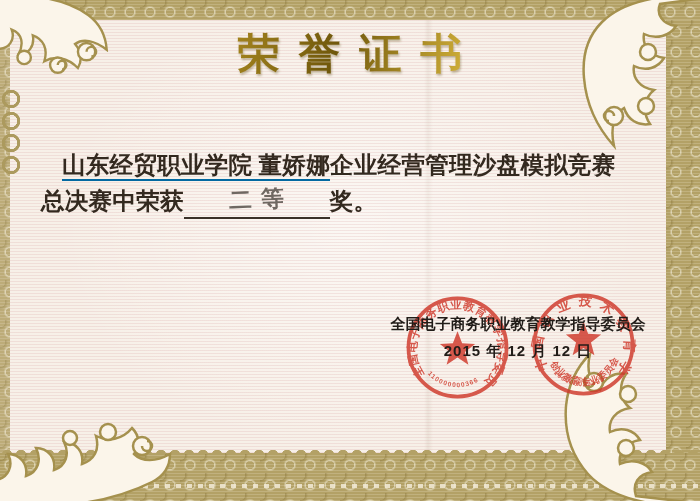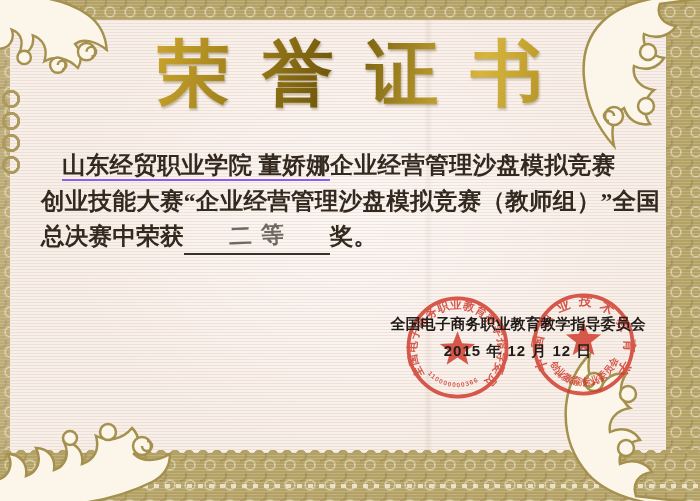--- a/index.html
+++ b/index.html
@@ -47,35 +47,35 @@
   }
   
   .flourish{ position:absolute; }
   .fl-tl{ left:-6px; top:-4px; width:116px; height:96px; }
   .fl-tr{ left:580px; top:-4px; width:126px; height:168px; transform:scaleX(-1); }
   .fl-bl{ left:-8px; top:408px; width:180px; height:98px; transform:scaleY(-1); }
   .fl-br{ left:556px; top:352px; width:150px; height:154px; transform:scale(-1,-1); }
   
   .title{
     position:absolute; left:0; top:26px; width:700px;
-    text-align:center; font-size:72px; font-weight:bold;
+    text-align:center; font-size:42px; font-weight:bold;
     letter-spacing:.45em; padding-left:.45em; box-sizing:border-box;
     background:linear-gradient(105deg,#7c620e 0%,#caa52c 22%,#6f570b 48%,#d7b53c 68%,#86690f 92%);
     -webkit-background-clip:text; background-clip:text; color:transparent;
     filter:drop-shadow(1px 2px 1px rgba(90,70,10,.35));
     white-space:nowrap;
   }
   
   .body-text{
     position:absolute; left:41px; top:148px; width:622px;
     font-size:23.5px; font-weight:bold; color:#33291f;
     line-height:35.5px; letter-spacing:.3px;
   }
   .line1{ padding-left:21px; }
-  .u-name{ border-bottom:2px solid #8b5cf6; padding-bottom:1px; }
+  .u-name{ border-bottom:2px solid #0369a1; padding-bottom:1px; }
   .blank{
     display:inline-block; min-width:146px; text-align:center;
     border-bottom:2px solid #3a3128; vertical-align:bottom; line-height:30px;
   }
   .grade{
     display:inline-block; color:#6f6862; letter-spacing:9px; padding-left:9px;
     transform:rotate(-2deg) translateY(-2px); font-size:23px;
   }
   
   .issuers{
@@ -140,21 +140,20 @@
       <circle cx="78" cy="112" r="8"></circle>
       <circle cx="80" cy="58" r="8"></circle>
       <path d="M112,124 a5,5 0 1 1 5,5" fill="none"></path>
     </g>
   </svg>
 
   <div class="title">荣誉证书</div>
 
   <div class="body-text">
     <div class="line1"><span class="u-name">山东经贸职业学院 董娇娜</span><span>企业经营管理沙盘模拟竞赛</span></div>
-    <div>创业技能大赛“企业经营管理沙盘模拟竞赛（教师组）”全国</div>
     <div><span>总决赛中荣获</span><span class="blank"><span class="grade">二等</span></span><span>奖。</span></div>
   </div>
 
   <svg class="seal seal-left" viewBox="0 0 100 100" aria-hidden="true">
     <defs>
       <path id="sl-ring" d="M22,78 A38,38 0 1 1 78,78" fill="none"></path>
       <path id="sl-serial" d="M16,64 A37,37 0 0 0 84,64" fill="none"></path>
     </defs>
     <circle cx="50" cy="50" r="45" fill="none" stroke="#cf382a" stroke-width="3.4"></circle>
     <polygon fill="#cf382a" transform="translate(50,52)" points="0,-17 4.23,-5.82 16.17,-5.25 6.85,2.22 9.99,13.75 0,7.2 -9.99,13.75 -6.85,2.22 -16.17,-5.25 -4.23,-5.82"></polygon>

